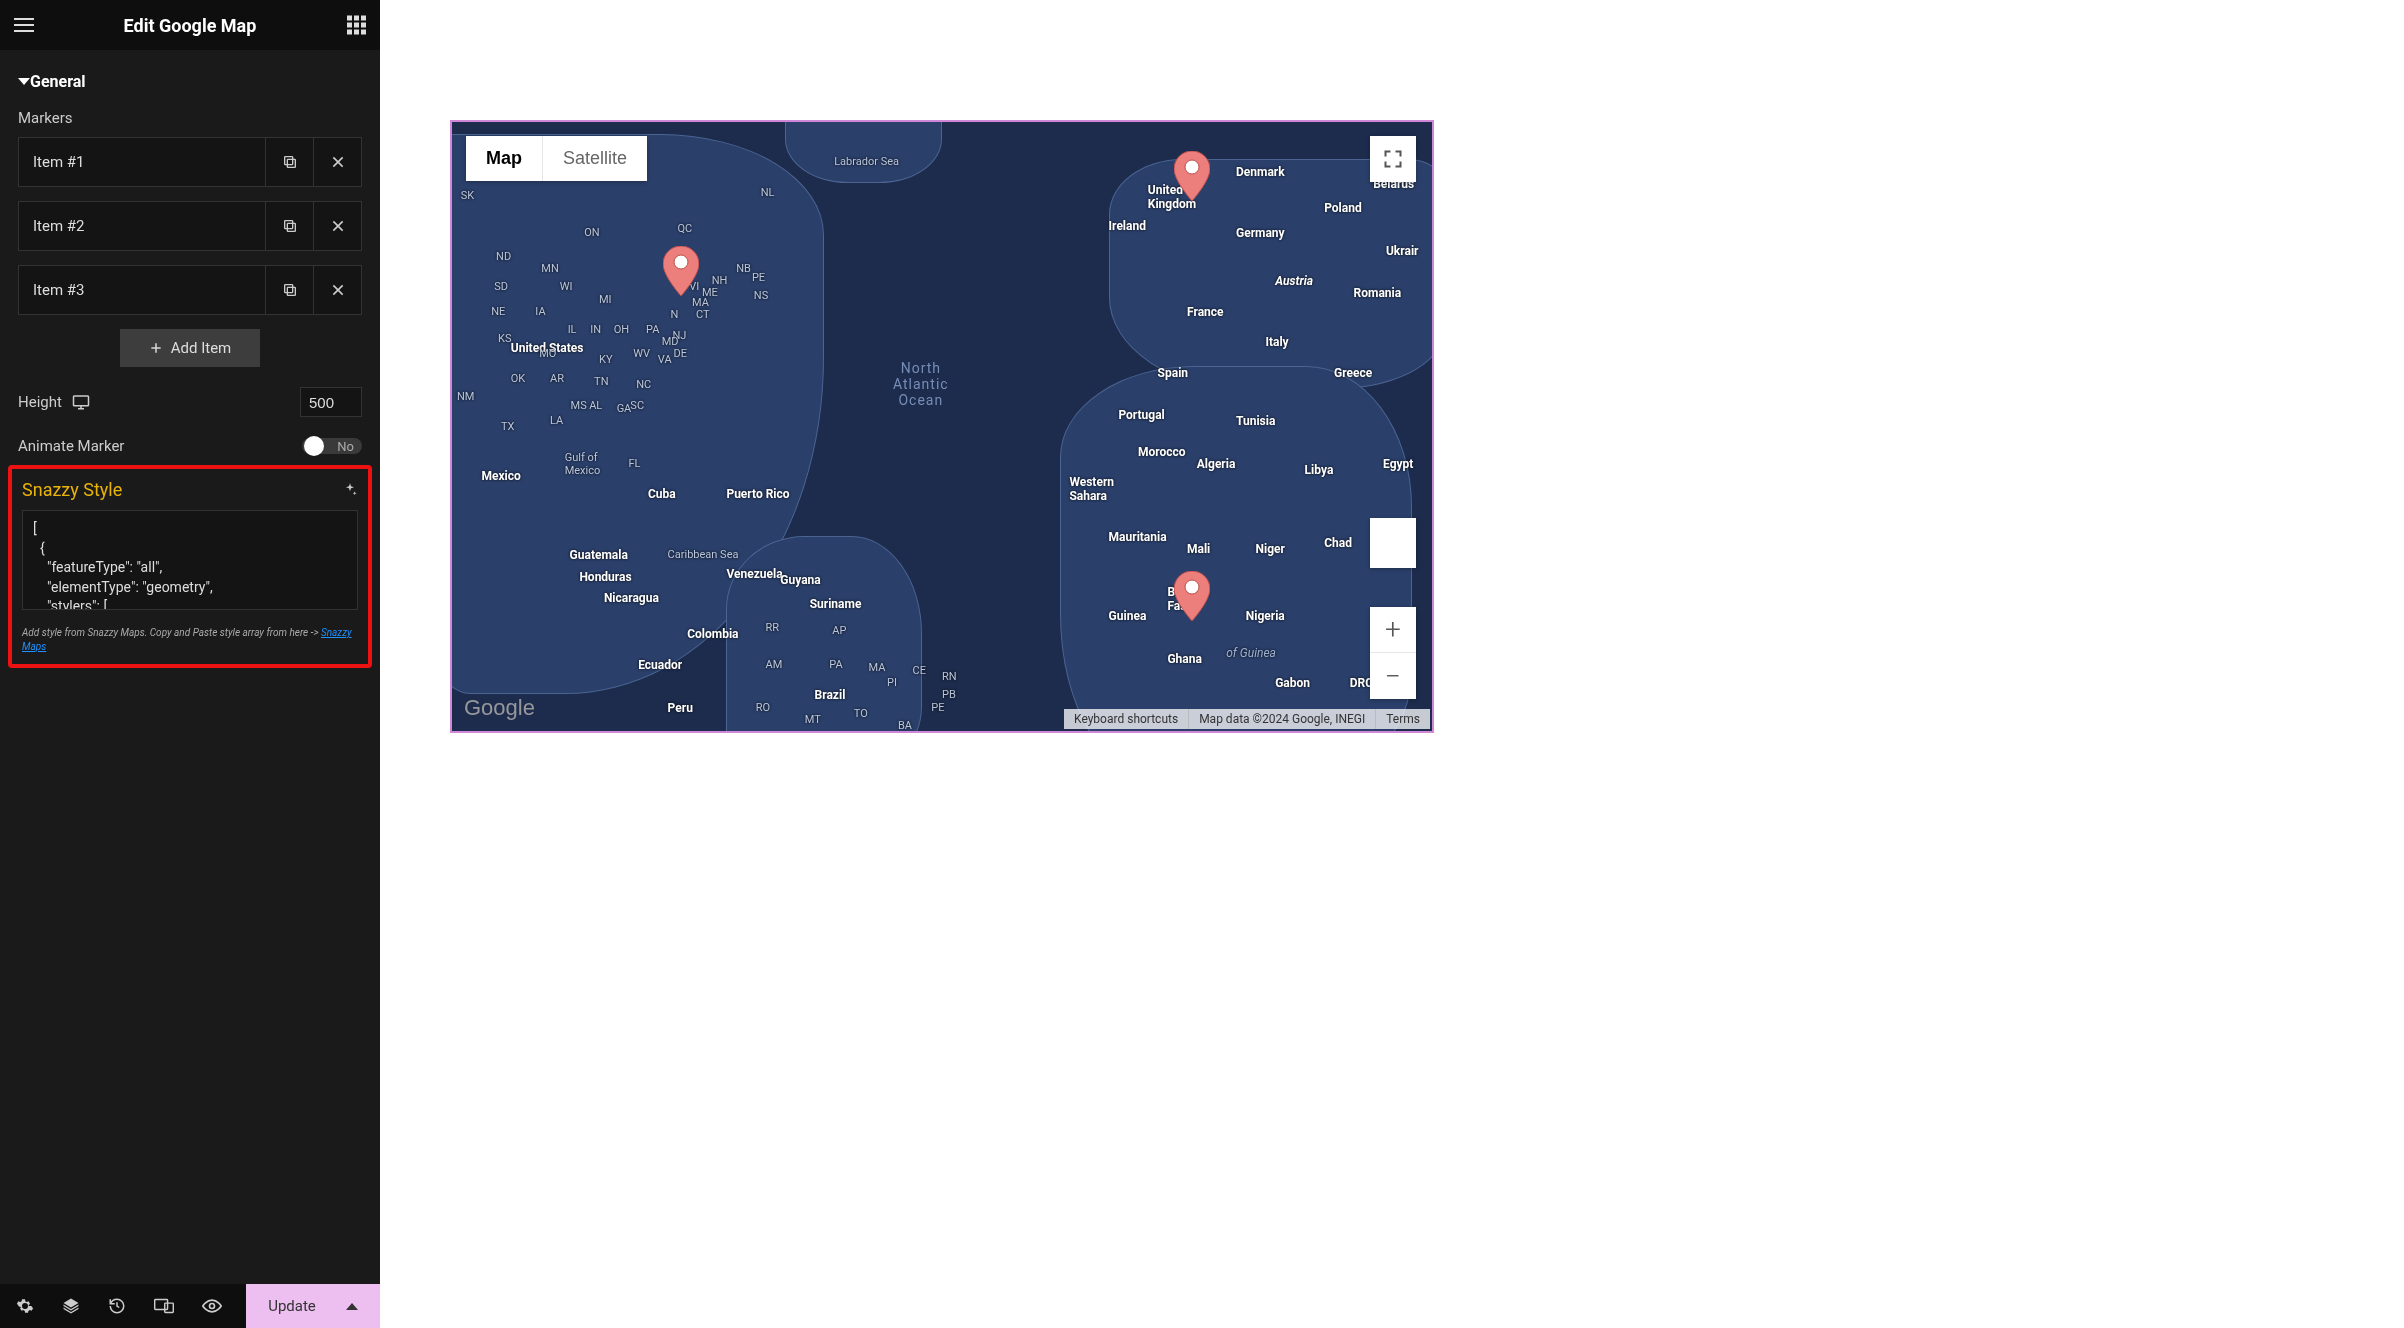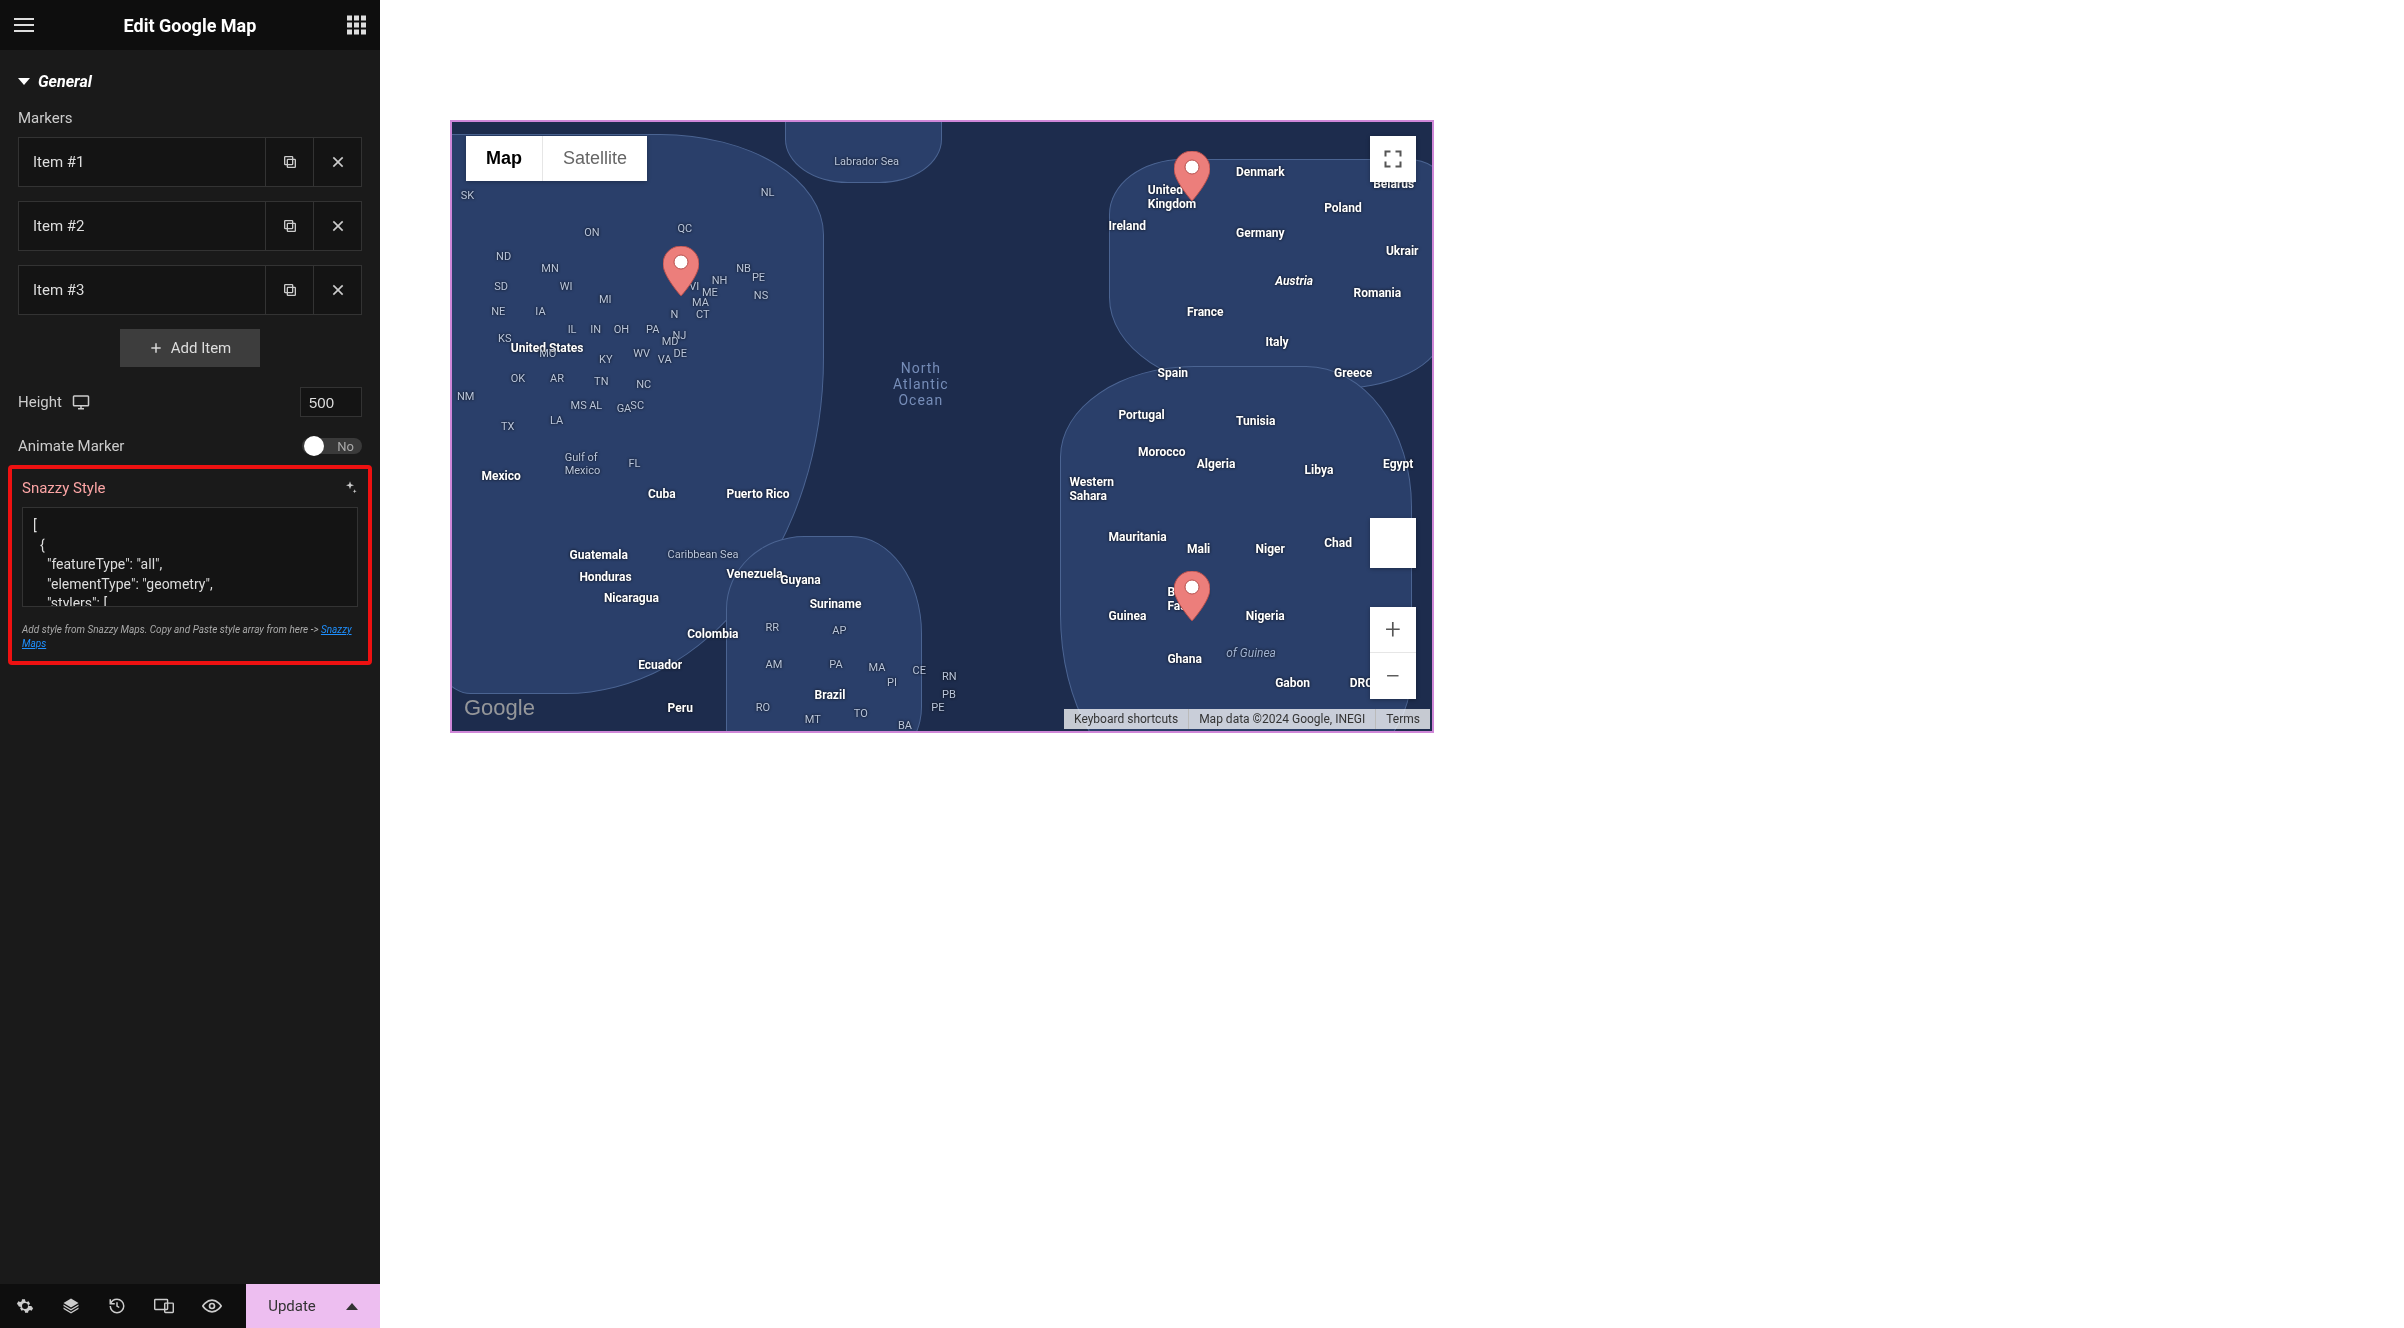--- a/index.html
+++ b/index.html
@@ -25,21 +25,21 @@
   height: 50px;
 }
 .hamburger { position:absolute; left:14px; top:50%; transform:translateY(-50%); display:flex; flex-direction:column; gap:4px; cursor:pointer; }
 .hamburger span { width:20px; height:2px; background:#ddd; }
 .sidebar-title { font-weight:700; font-size:18px; color:#fff; }
 .grid-icon { position:absolute; right:14px; top:50%; transform:translateY(-50%); display:grid; grid-template-columns:repeat(3,5px); grid-template-rows:repeat(3,5px); gap:2px; cursor:pointer; }
 .grid-icon span { background:#ddd; width:5px; height:5px; }
 
 .sidebar-body { flex:1; overflow-y:auto; padding: 14px 18px 20px; }
 
-.section-label { display:flex; align-items:center; gap:8px; color:#fff; font-weight:700; font-size:16px; margin:8px 0 18px; cursor:pointer;font-style:italic; }
+.section-label { display:flex; align-items:center; color:#fff; font-weight:700; font-size:16px; margin:8px 0 18px; cursor:pointer; }
 .section-label .tri { width:0; height:0; border-left:6px solid transparent; border-right:6px solid transparent; border-top:7px solid #fff; }
 
 .field-label { font-size:15px; color:#ccc; margin: 8px 0 10px; }
 
 .marker-item {
   display:flex; align-items:center;
   background:#141414; border:1px solid #333;
   margin-bottom:14px; height:50px;
 }
 .marker-item .name { flex:1; padding:0 14px; font-size:15px; color:#ddd; cursor:pointer; }
@@ -76,21 +76,21 @@
   width:60px; height:16px; background:#3a3a3a; border-radius:12px; position:relative;
   display:flex; align-items:center; cursor:pointer;
 }
 .toggle .knob { width:20px; height:20px; background:#fff; border-radius:50%; position:absolute; left:2px; }
 .toggle .txt { position:absolute; right:8px; font-size:13px; color:#aaa; }
 
 .highlight-box {
   border:4px solid #e11; border-radius:4px;
   padding:10px; margin-top: 8px; margin-left:-10px; margin-right:-10px;
 }
-.snazzy-head { display:flex; align-items:center; justify-content:space-between; color:#fca5a5; font-size:15px; margin-bottom:10px; }
+.snazzy-head { display:flex; align-items:center; justify-content:space-between; color:#eab308; font-size:18px; margin-bottom:10px; }
 .snazzy-head .sparkle { cursor:pointer; color:#ccc; }
 .code-area {
   width:100%; height:100px; background:#141414; border:1px solid #333;
   color:#ddd; font-family:inherit; font-size:14px; padding:8px 10px;
   resize:none; line-height:1.4;
 }
 .helper-text { font-size:10px; font-style:italic; color:#aaa; margin-top:12px; line-height:1.4; }
 .helper-text a { color:#1e90ff; }
 
 .sidebar-footer {

